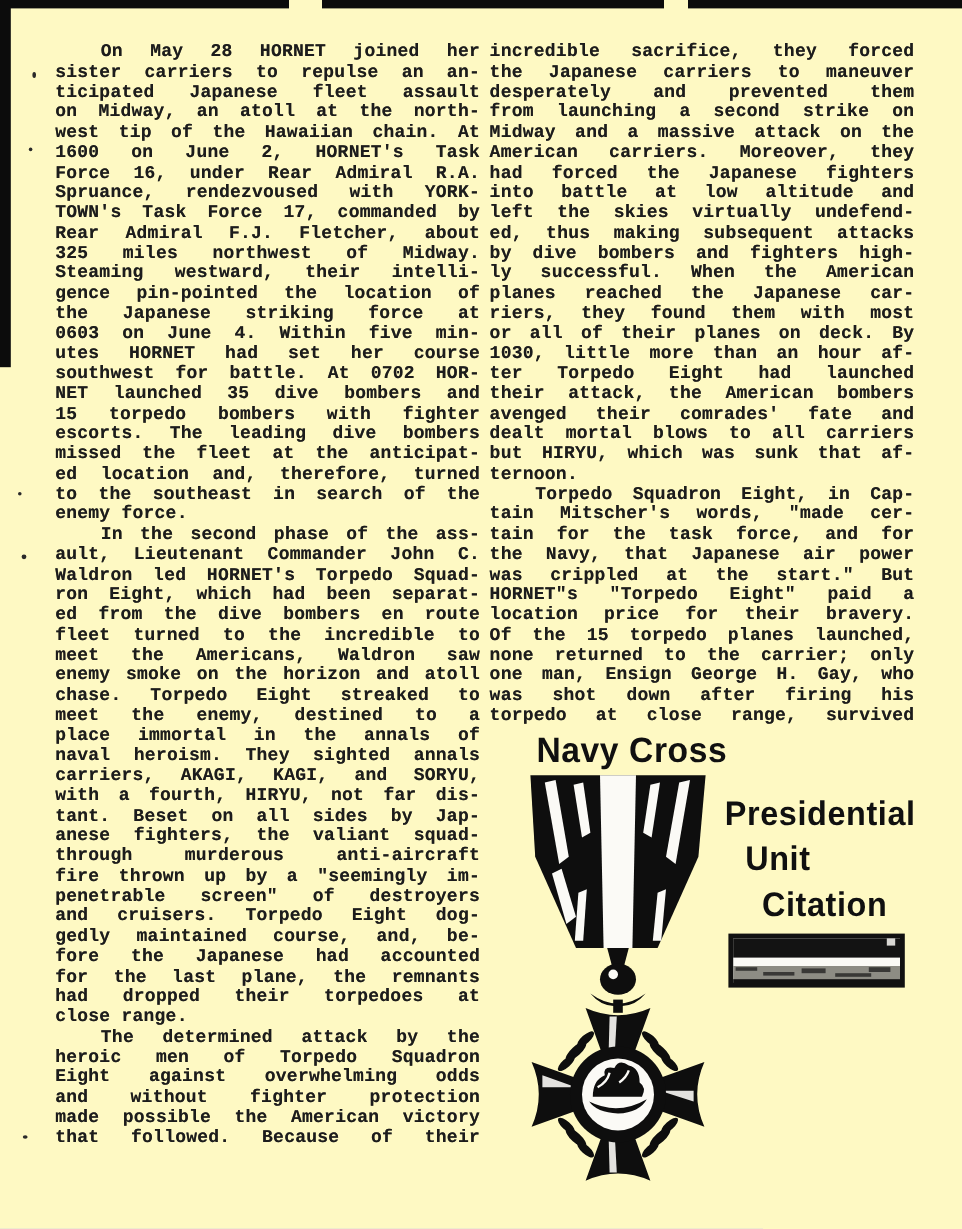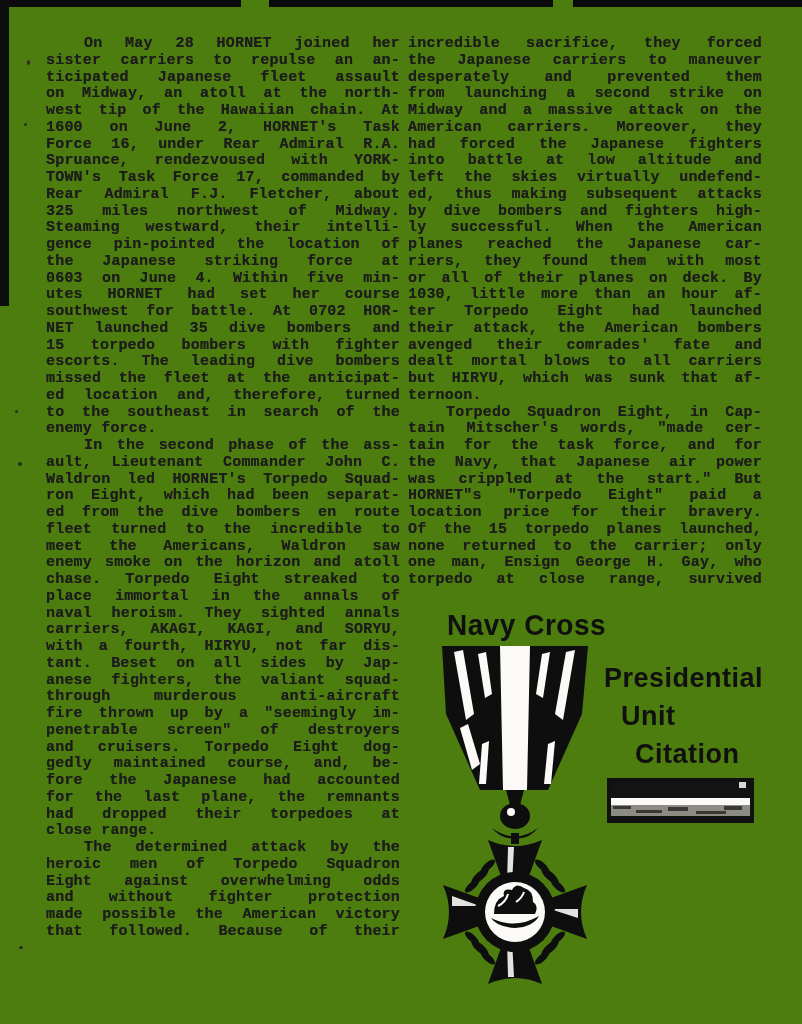--- a/index.html
+++ b/index.html
@@ -1,17 +1,17 @@
 <!DOCTYPE html>
 <html><head>
 <meta charset="utf-8">
 <style>
   html,body{margin:0;padding:0;background:#d9d9d9;}
   .page{
-    position:relative;width:802px;height:1024px;background:#4d7c0f;
+    position:relative;width:802px;height:1024px;background:#fef9c3;
     overflow:hidden;font-family:"Liberation Mono",monospace;
   }
   
   .top-bar{
     position:absolute;left:0;top:0;width:802px;height:7px;
     background:linear-gradient(90deg,#0b0b0b 0 30%,rgba(0,0,0,0) 30% 33.5%,#0b0b0b 33.5% 69%,rgba(0,0,0,0) 69% 71.5%,#0b0b0b 71.5% 100%);
   }
   .left-strip{position:absolute;left:0;top:0;width:9px;height:306px;background:#0c0c0c;}
   .speck{position:absolute;background:#2a2a2a;border-radius:50%;}
   
@@ -78,20 +78,21 @@
       <div class="tline endline">enemy force.</div>
       <div class="tline indent">In the second phase of the ass-</div>
       <div class="tline">ault, Lieutenant Commander John C.</div>
       <div class="tline">Waldron led HORNET's Torpedo Squad-</div>
       <div class="tline">ron Eight, which had been separat-</div>
       <div class="tline">ed from the dive bombers en route</div>
       <div class="tline">fleet turned to the incredible to</div>
       <div class="tline">meet the Americans, Waldron saw</div>
       <div class="tline">enemy smoke on the horizon and atoll</div>
       <div class="tline">chase. Torpedo Eight streaked to</div>
+      <div class="tline">meet the enemy, destined to a</div>
       <div class="tline">place immortal in the annals of</div>
       <div class="tline">naval heroism. They sighted annals</div>
       <div class="tline">carriers, AKAGI, KAGI, and SORYU,</div>
       <div class="tline">with a fourth, HIRYU, not far dis-</div>
       <div class="tline">tant. Beset on all sides by Jap-</div>
       <div class="tline">anese fighters, the valiant squad-</div>
       <div class="tline">through murderous anti-aircraft</div>
       <div class="tline">fire thrown up by a "seemingly im-</div>
       <div class="tline">penetrable screen" of destroyers</div>
       <div class="tline">and cruisers. Torpedo Eight dog-</div>
@@ -133,20 +134,21 @@
       <div class="tline indent">Torpedo Squadron Eight, in Cap-</div>
       <div class="tline">tain Mitscher's words, "made cer-</div>
       <div class="tline">tain for the task force, and for</div>
       <div class="tline">the Navy, that Japanese air power</div>
       <div class="tline">was crippled at the start." But</div>
       <div class="tline">HORNET"s "Torpedo Eight" paid a</div>
       <div class="tline">location price for their bravery.</div>
       <div class="tline">Of the 15 torpedo planes launched,</div>
       <div class="tline">none returned to the carrier; only</div>
       <div class="tline">one man, Ensign George H. Gay, who</div>
+      <div class="tline">was shot down after firing his</div>
       <div class="tline">torpedo at close range, survived</div>
     </div>
 
   <div class="heading h-navy-cross">Navy Cross</div>
 
   <div class="heading h-puc-1">Presidential</div>
   <div class="heading h-puc-2">Unit</div>
   <div class="heading h-puc-3">Citation</div>
 
   <svg class="medal-svg" viewBox="0 0 172 346">

